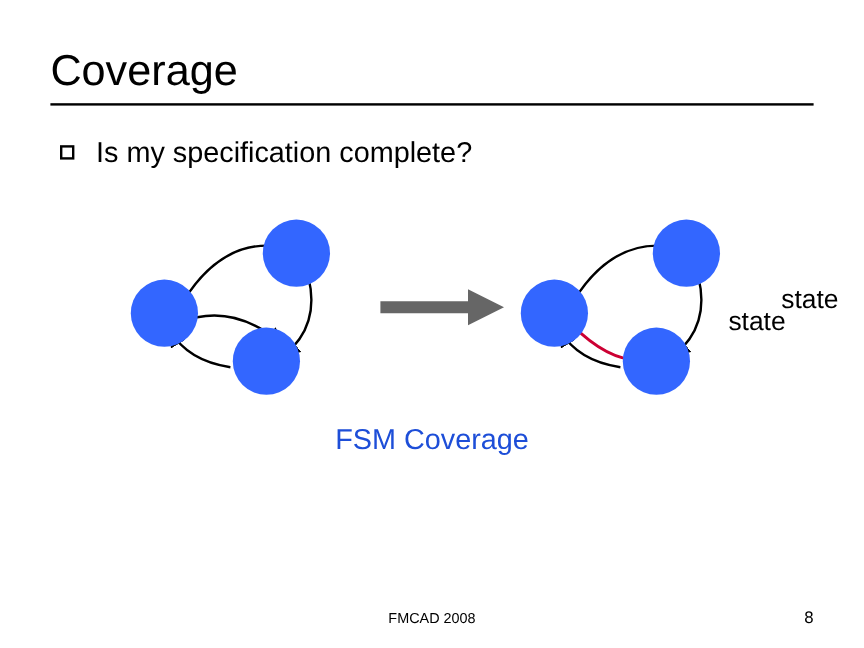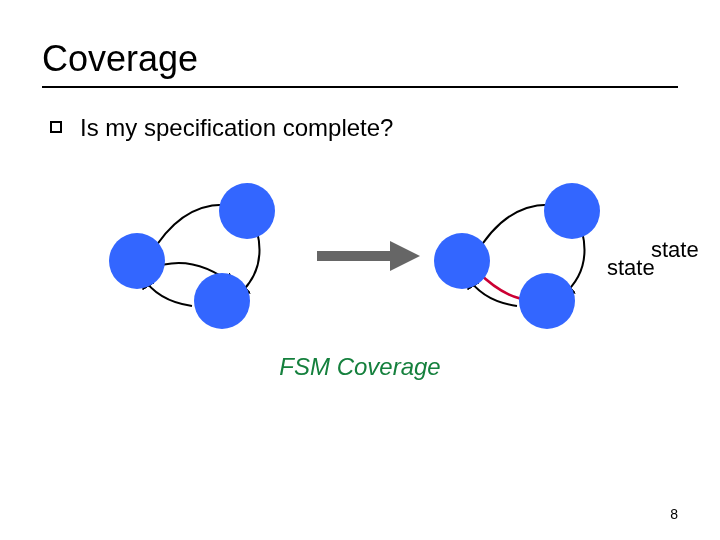--- a/index.html
+++ b/index.html
@@ -52,23 +52,22 @@
   .bullet-text { flex: 1; }
   .diagram-area {
     position: relative;
     width: 100%;
     height: 190px;
     margin-top: 18px;
   }
   .fsm-label {
     text-align: center;
     font-size: 24px;
-    color: #15803d;
+    color: #1d4ed8;
     margin-top: 2px;
-    font-style: italic;
   }
   .footer {
     position: absolute;
     bottom: 18px;
     left: 0;
     width: 100%;
     display: flex;
     justify-content: center;
     font-size: 12px;
     color: #000;
@@ -148,14 +147,15 @@
         <circle cx="505" cy="140" r="28" fill="#3366ff"></circle>
       </g>
     </svg>
 
     <span class="side-label" style="left:565px; top:78px;margin-left:44px;">state</span>
     <span class="side-label" style="left:565px; top:96px;">state</span>
   </div>
 
   <div class="fsm-label">FSM Coverage</div>
 
+  <div class="footer">FMCAD 2008</div>
   <div class="page-num">8</div>
 </div>
 
 </body></html>

